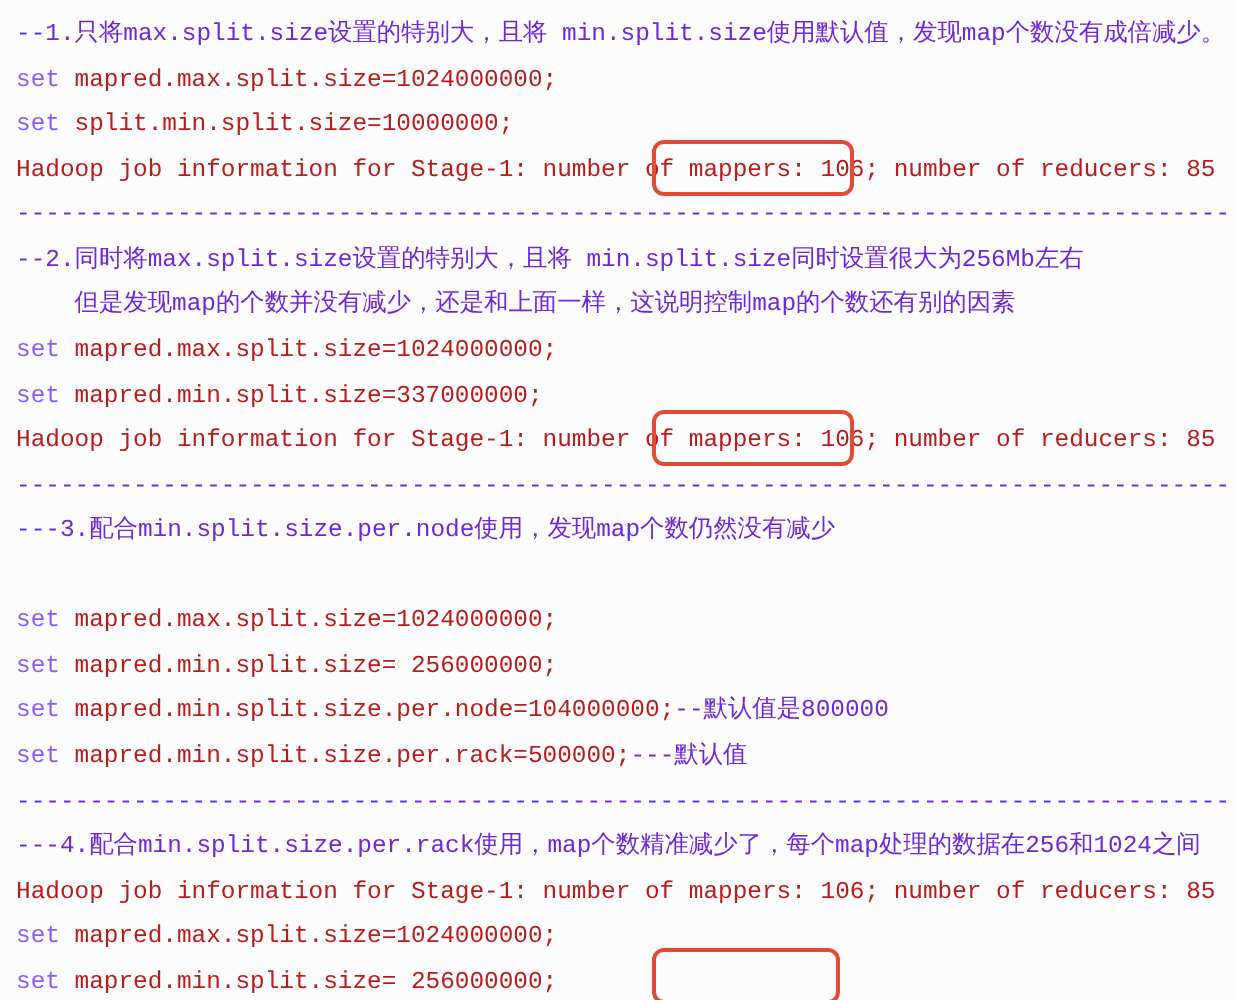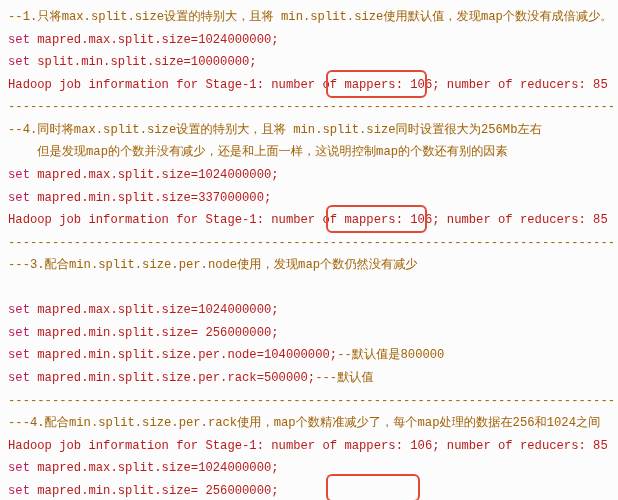--- a/index.html
+++ b/index.html
@@ -8,40 +8,40 @@
     font-family: "Menlo", "Consolas", "Courier New", monospace;
     font-size: 12.2px;
     line-height: 1.85;
     color: #333;
     background: #fcfcfc;
     width: 618px;
     box-sizing: border-box;
     position: relative;
   }
   .line { white-space: pre; position: relative; }
-  .cm  { color: #a16207; text-align: center; }          
-  .kw  { color: #be185d; }       
+  .cm  { color: #6d28d9; text-align: center; }          
+  .kw  { color: #8b5cf6; }       
   .txt { color: #b91c1c; }          
   .hl  {
     position: absolute;
     border: 2px solid #e24a33;
     border-radius: 6px;
     pointer-events: none;
   }
 </style>
 </head>
 <body>
 
 <div class="line"><span class="cm">--1.只将max.split.size设置的特别大，且将 min.split.size使用默认值，发现map个数没有成倍减少。</span></div>
 <div class="line"><span class="kw">set</span><span class="txt"> mapred.max.split.size=1024000000;</span></div>
 <div class="line"><span class="kw">set</span><span class="txt"> split.min.split.size=10000000;</span></div>
 <div class="line"><span class="txt">Hadoop job information for Stage-1: number of mappers: 106; number of reducers: 85</span></div>
 <div class="line"><span class="cm">-----------------------------------------------------------------------------------</span></div>
 
-<div class="line"><span class="cm">--4.同时将max.split.size设置的特别大，且将 min.split.size同时设置很大为256Mb左右</span></div>
+<div class="line"><span class="cm">--2.同时将max.split.size设置的特别大，且将 min.split.size同时设置很大为256Mb左右</span></div>
 <div class="line"><span class="cm">    但是发现map的个数并没有减少，还是和上面一样，这说明控制map的个数还有别的因素</span></div>
 <div class="line"><span class="kw">set</span><span class="txt"> mapred.max.split.size=1024000000;</span></div>
 <div class="line"><span class="kw">set</span><span class="txt"> mapred.min.split.size=337000000;</span></div>
 <div class="line"><span class="txt">Hadoop job information for Stage-1: number of mappers: 106; number of reducers: 85</span></div>
 <div class="line"><span class="cm">-----------------------------------------------------------------------------------</span></div>
 
 <div class="line"><span class="cm">---3.配合min.split.size.per.node使用，发现map个数仍然没有减少</span></div>
 <div class="line"><span> </span></div>
 <div class="line"><span class="kw">set</span><span class="txt"> mapred.max.split.size=1024000000;</span></div>
 <div class="line"><span class="kw">set</span><span class="txt"> mapred.min.split.size= 256000000;</span></div>

